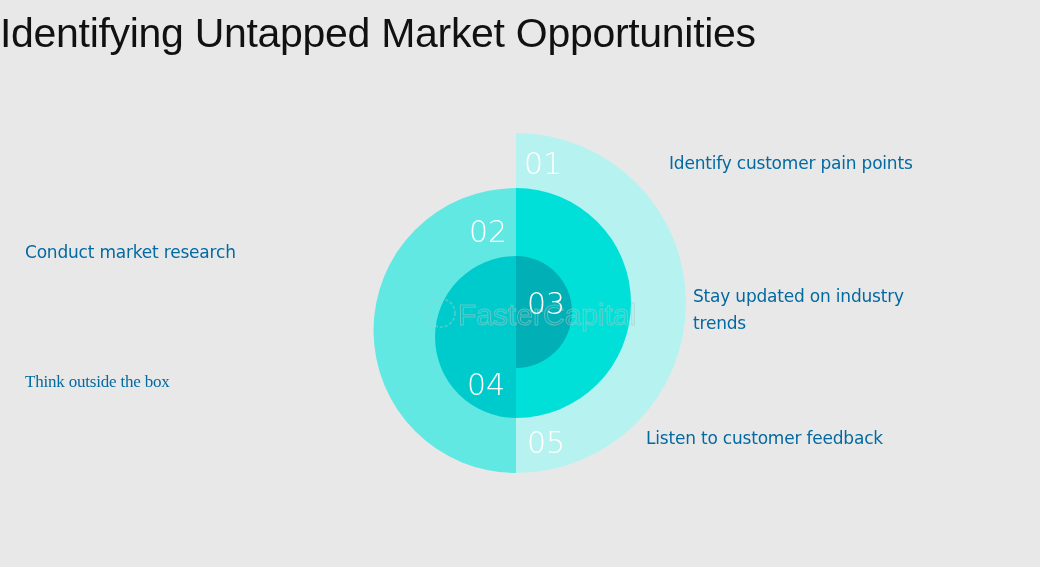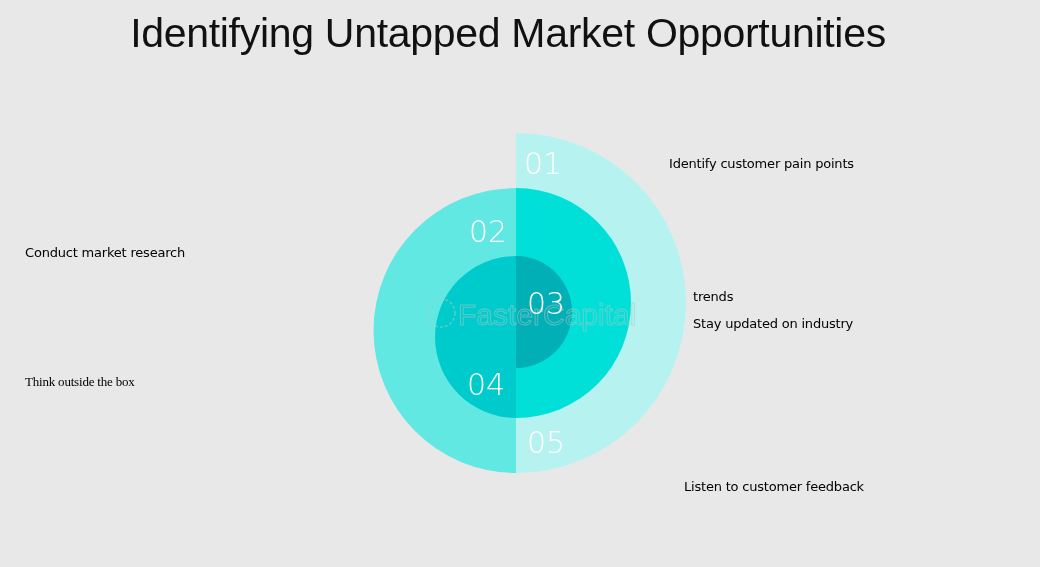--- a/index.html
+++ b/index.html
@@ -3,26 +3,26 @@
   <meta charset="utf-8">
   <style>
     html, body { margin: 0; padding: 0; }
     body {
       width: 1040px; height: 567px; overflow: hidden;
       background: #e8e8e8; position: relative;
       font-family: "DejaVu Sans", sans-serif;
     }
     .title {
       position: absolute; left: 0; top: 10px; width: 1016px;
-      text-align: center; font-family: "Liberation Sans", sans-serif;
+      font-family: "Liberation Sans", sans-serif;
       font-size: 41px; color: #111; letter-spacing: -0.3px;
     }
     .label {
       position: absolute; font-family: "DejaVu Sans", sans-serif;
-      font-size: 13px; color: #000000; line-height: 27px;
+      font-size: 17px; color: #0369a1; line-height: 27px;
       letter-spacing: -0.2px;
     }
     svg.diagram { position: absolute; left: 0; top: 0; }
     .num {
       font-family: "DejaVu Sans", sans-serif; font-size: 30px; fill: #ffffff;
       font-weight: 300;
     }
     .watermark {
       font-family: "Liberation Sans", sans-serif; font-size: 30px;
       fill: none; stroke: rgba(170,200,200,0.55); stroke-width: 1;
@@ -53,17 +53,17 @@
   <text class="num" x="524" y="174">01</text>
   <text class="num" x="469" y="242">02</text>
   <text class="num" x="527" y="314">03</text>
   <text class="num" x="467" y="395">04</text>
   <text class="num" x="527" y="453">05</text>
 </svg>
 
 <div class="label" style="left:669px; top:150px;">Identify customer pain points</div>
 <div class="label" style="left:25px; top:223px;margin-top:16px;">Conduct market research</div>
 <div class="label" style="left:693px; top:283px;">
+  <div>Stay updated on industry</div>
   <div>trends</div>
-  <div>Stay updated on industry</div>
 </div>
 <div class="label" style="left:25px; top:368px;font-family:Liberation Serif, serif;">Think outside the box</div>
-<div class="label" style="left:684px; top:425px;margin-top:48px;">Listen to customer feedback</div>
+<div class="label" style="left:646px; top:425px;">Listen to customer feedback</div>
 
 </body></html>

